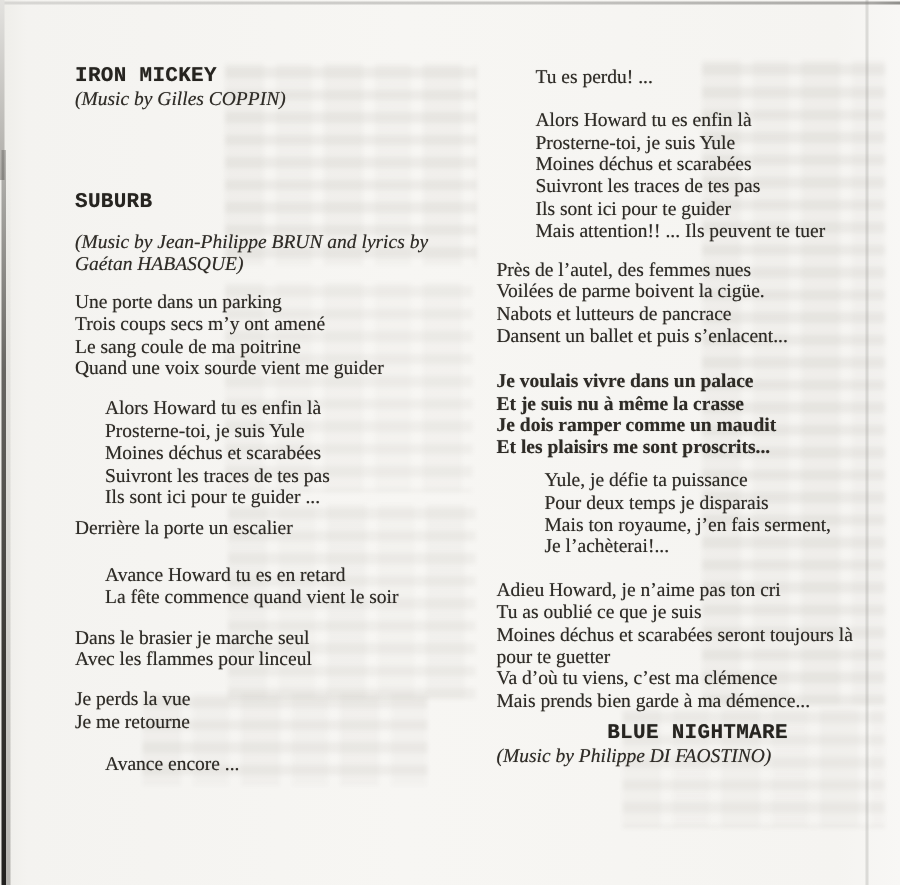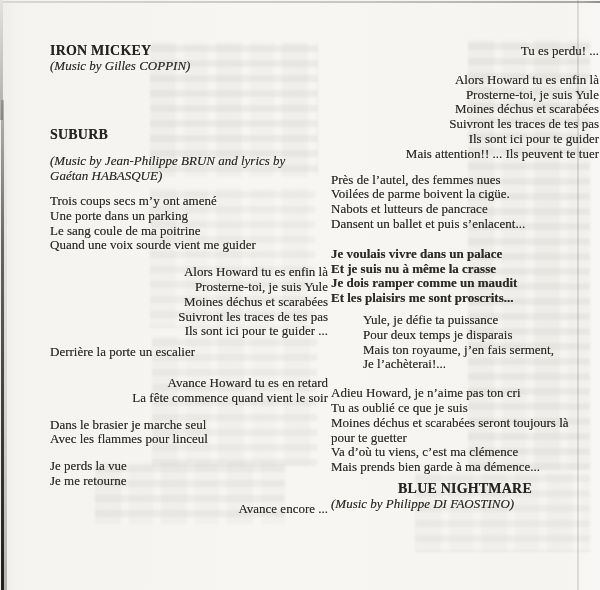--- a/index.html
+++ b/index.html
@@ -48,25 +48,26 @@
     font-size:13px;
     line-height:14.8px;
     white-space:nowrap;
     text-shadow:0 0 .5px rgba(46,43,38,.55);
   }
   .title .line {
     font-weight:bold;
     font-size:14px;
     letter-spacing:.2px;
     color:#262420;
+    font-family:Liberation Mono, monospace;
   }
   .credit .line { font-style:italic; }
 
   .ind-0 { margin-left:0; }
-  .ind-1 { margin-left:20px;text-align:right; }
+  .ind-1 { margin-left:20px; }
   .ind-2 { margin-left:31px; }
   .col-right .ind-1 { margin-left:26px; }
   .col-right .ind-2 { margin-left:32px; }
 </style>
 </head>
 <body>
 
 <div class="page">
   <div class="edge-top"></div>
   <div class="edge-left-upper"></div>
@@ -89,22 +90,22 @@
         <div class="line">(Music by Gilles COPPIN)</div>
       </div>
       <div class="block title ind-0" style="margin-top: 54px;">
         <div class="line">SUBURB</div>
       </div>
       <div class="block credit ind-0" style="margin-top: 12px;">
         <div class="line">(Music by Jean-Philippe BRUN and lyrics by</div>
         <div class="line">Gaétan HABASQUE)</div>
       </div>
       <div class="block stanza ind-0" style="margin-top: 10px;">
+        <div class="line">Une porte dans un parking</div>
         <div class="line">Trois coups secs m’y ont amené</div>
-        <div class="line">Une porte dans un parking</div>
         <div class="line">Le sang coule de ma poitrine</div>
         <div class="line">Quand une voix sourde vient me guider</div>
       </div>
       <div class="block stanza ind-1" style="margin-top: 12px;">
         <div class="line">Alors Howard tu es enfin là</div>
         <div class="line">Prosterne-toi, je suis Yule</div>
         <div class="line">Moines déchus et scarabées</div>
         <div class="line">Suivront les traces de tes pas</div>
         <div class="line">Ils sont ici pour te guider ...</div>
       </div>

